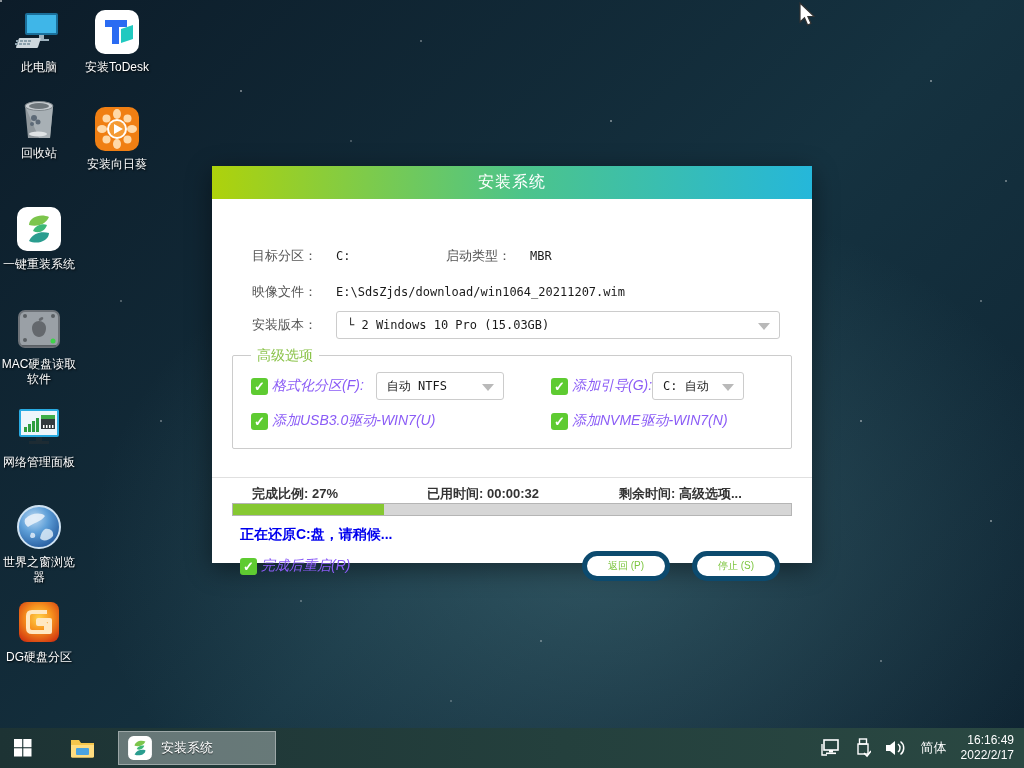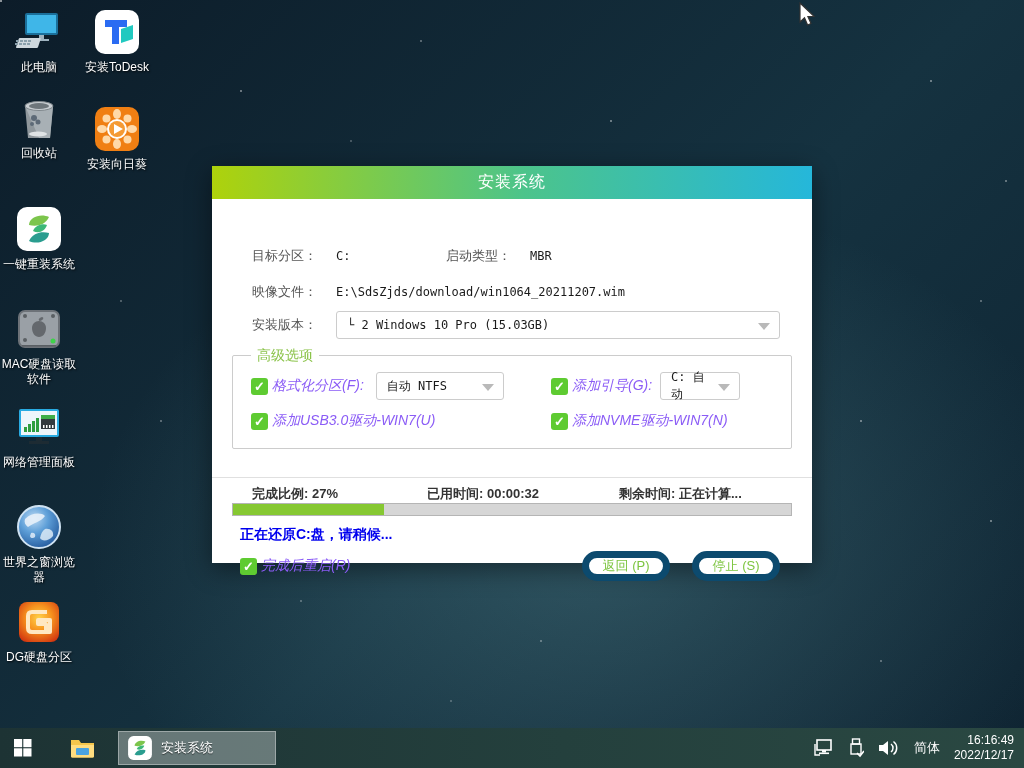--- a/index.html
+++ b/index.html
@@ -53,22 +53,22 @@
   .cbl { color:#8b5cf6; font-size:14px;font-style:italic; }
   .opt { display:flex; align-items:center; position:absolute; }
   .sep { position:absolute; left:0; right:0; top:278px; border-top:1px solid #e0e0e0; }
   .pstats { position:absolute; left:40px; right:32px; top:286px; display:flex; font-weight:bold; color:#333; font-size:13px; }
   .pstats span:nth-child(1){ width:175px; } .pstats span:nth-child(2){ width:192px; }
   .pbar { position:absolute; left:20px; right:20px; top:304px; height:13px; background:#d6d6d6;
     border:1px solid #b5b5b5; }
   .pbar .fill { height:100%; background:#86c832; }
   .status { position:absolute; left:28px; top:327px; color:#0000ee; font-weight:bold; font-size:14px; }
   .bottomrow { position:absolute; left:28px; right:32px; top:352px; display:flex; align-items:center; }
-  .btn { width:88px; height:30px; border:7px solid #0c4a6e; border-radius:15px; background:#fff;
-    color:#7cc53f; font-size:13px; display:flex; align-items:center; justify-content:center; cursor:pointer; }
+  .btn { width:88px; height:30px; border:5px solid #0c4a6e; border-radius:15px; background:#fff;
+    color:#7cc53f; font-size:10px; display:flex; align-items:center; justify-content:center; cursor:pointer; }
 
   
   .taskbar { position:absolute; left:0; bottom:0; width:1024px; height:40px;
     background:linear-gradient(90deg,#1d3334 0%, #24403d 55%, #2a4842 100%);
     display:flex; align-items:center; }
   .tb-btn { width:46px; height:40px; display:flex; align-items:center; justify-content:center; cursor:pointer; }
   .task-item { margin-left:12px; width:158px; height:34px; background:rgba(190,200,200,.45);
     border:1px solid rgba(255,255,255,.35); display:flex; align-items:center; gap:8px; padding:0 8px; cursor:pointer; }
   .task-item .lbl { color:#fff; font-size:13px; text-shadow:0 1px 1px rgba(0,0,0,.6); }
   .tray { margin-left:auto; display:flex; align-items:center; gap:14px; padding-right:10px; color:#fff; }
@@ -281,21 +281,21 @@
         <span class="cbl">格式化分区(F):</span>
         <div class="combo" style="width:128px;margin-left:12px">
           <span>自动 NTFS</span>
           <span class="arr"></span>
         </div>
       </div>
 
       <div class="opt" style="left:318px;top:16px">
         <span class="cbx">✓</span>
         <span class="cbl">添加引导(G):</span>
-        <div class="combo" style="width:80px;margin-left:8px">
+        <div class="combo" style="width:92px;">
           <span>C: 自动</span>
           <span class="arr"></span>
         </div>
       </div>
 
       <div class="opt" style="left:18px;top:56px">
         <span class="cbx">✓</span>
         <span class="cbl">添加USB3.0驱动-WIN7(U)</span>
       </div>
 
@@ -303,21 +303,21 @@
         <span class="cbx">✓</span>
         <span class="cbl">添加NVME驱动-WIN7(N)</span>
       </div>
     </div>
 
     <div class="sep"></div>
 
     <div class="pstats">
       <span>完成比例: 27%</span>
       <span>已用时间: 00:00:32</span>
-      <span>剩余时间: 正在计算...</span>
+      <span>剩余时间: 高级选项...</span>
     </div>
 
     <div class="pbar">
       <div class="fill" id="progress-fill" style="width: 27%;"></div>
     </div>
 
     <div class="status">正在还原C:盘，请稍候...</div>
 
     <div class="bottomrow">
       <span class="cbx">✓</span>
@@ -369,20 +369,20 @@
       <rect x="3" y="6" width="10" height="10" fill="none" stroke="#fff" stroke-width="1.4"></rect>
       <path d="M9 15 L12 18 L16 13" fill="none" stroke="#fff" stroke-width="1.6"></path>
     </svg>
     <svg width="22" height="18" viewBox="0 0 22 18">
       <polygon points="1,6 5,6 10,2 10,16 5,12 1,12" fill="#fff"></polygon>
       <path d="M13 5 a5 5 0 0 1 0 8 M15.5 2.5 a8.2 8.2 0 0 1 0 13" fill="none" stroke="#fff" stroke-width="1.5"></path>
     </svg>
     <span class="ime">简体</span>
     <div class="clock">
       <div>16:16:49</div>
-      <div>2022/12/17</div>
+      <div>2022/2/17</div>
     </div>
   </div>
 </div>
 
 <svg class="cursor" width="22" height="26" viewBox="0 0 22 26">
   <polygon points="2,1 2,20 6.5,15.8 9.6,23 13,21.5 9.9,14.6 16,14.3" fill="#fff" stroke="#333" stroke-width="1.2"></polygon>
 </svg>
 
 </body></html>

